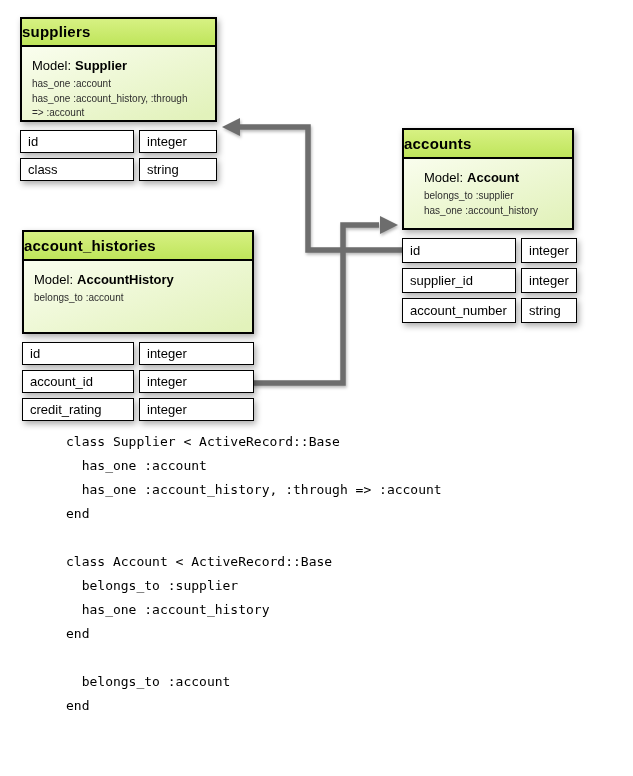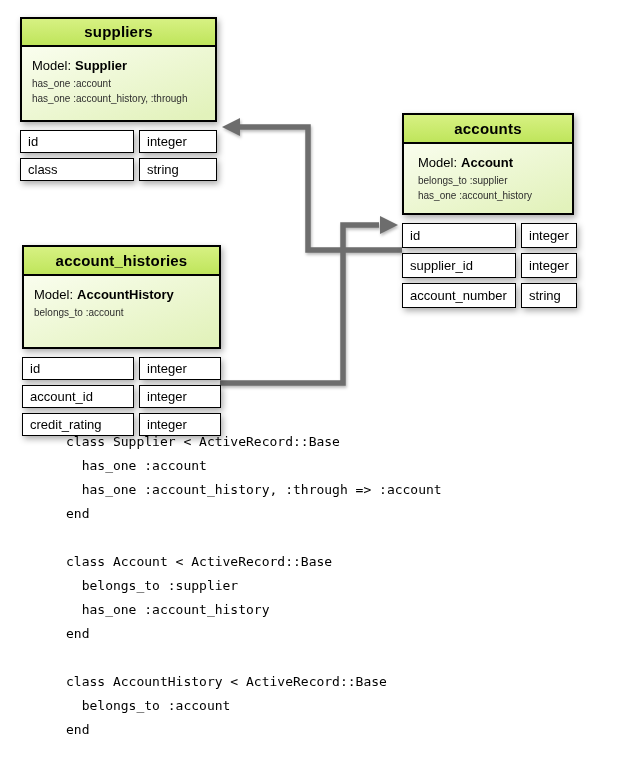--- a/index.html
+++ b/index.html
@@ -16,47 +16,47 @@
   .chead{fill:var(--connector,#6d6d6d);stroke:none}
 
   .tbl{position:absolute;filter:drop-shadow(2px 3px 3px rgba(0,0,0,0.33))}
   .tbl-top{
     border:2px solid #000;
     background:linear-gradient(160deg,var(--model-top,#fdfff6) 5%,var(--model-bottom,#e2f2bb) 95%);
   }
   .tbl-header{
     border-bottom:2px solid #000;
     background:linear-gradient(var(--green-top,#d7f183),var(--green-bottom,#bfe55b));
-    font-weight:bold;font-size:15px;text-align:center;color:#000;
+    font-weight:bold;font-size:15px;text-align:left;color:#000;
     letter-spacing:0.2px;
   }
   .tbl-model{box-sizing:border-box;overflow:hidden}
   .model-line{font-size:13px;color:#000;margin-bottom:4px}
   .model-label{margin-right:4px}
   .model-name{font-weight:bold}
   .assoc{font-size:10px;color:#2e2e2e;line-height:14.5px;white-space:pre}
 
   .tbl-rows{display:grid;gap:5px;margin-top:8px}
   .cell{
     border:1.5px solid #000;background:#fff;font-size:13px;color:#000;
     display:flex;align-items:center;padding:0 7px;box-sizing:border-box;
   }
   .t0{left:20px;top:17px;width:197px}
   .t0 .tbl-header{height:26px;line-height:26px}
   .t0 .tbl-model{height:73px;padding:11px 10px 16px}
   .t0 .tbl-rows{grid-template-columns:114px 1fr}
   .t0 .cell{height:23px}
 
-  .t1{left:402px;top:113px;width:172px}
+  .t1{left:402px;top:128px;width:172px}
   .t1 .tbl-header{height:27px;line-height:27px}
-  .t1 .tbl-model{height:69px;padding:11px 14px 0}
+  .t1 .tbl-model{height:69px;padding:11px 20px 0}
   .t1 .tbl-rows{grid-template-columns:114px 1fr}
   .t1 .cell{height:25px}
 
-  .t2{left:22px;top:245px;width:199px}
+  .t2{left:22px;top:230px;width:232px}
   .t2 .tbl-header{height:27px;line-height:27px}
   .t2 .tbl-model{height:71px;padding:11px 10px 9px}
   .t2 .tbl-rows{grid-template-columns:112px 1fr}
   .t2 .cell{height:23px}
 
   .code{
     position:absolute;left:66px;top:430px;color:#000;
     font-family:"DejaVu Sans Mono",monospace;font-size:13px;line-height:24px;
   }
   .code-block{margin-bottom:24px}
@@ -78,20 +78,21 @@
     </g>
   </svg>
 
   <div class="tbl t0">
     <div class="tbl-top">
       <div class="tbl-header">suppliers</div>
       <div class="tbl-model">
         <div class="model-line"><span class="model-label">Model:</span><span class="model-name">Supplier</span></div>
         <div class="assoc">has_one :account</div>
         <div class="assoc">has_one :account_history, :through</div>
+        <div class="assoc">=&gt; :account</div>
       </div>
     </div>
     <div class="tbl-rows">
       <div class="cell">id</div>
       <div class="cell">integer</div>
       <div class="cell">class</div>
       <div class="cell">string</div>
     </div>
   </div>
 
@@ -139,19 +140,18 @@
       <div class="code-line">  has_one :account_history, :through =&gt; :account</div>
       <div class="code-line">end</div>
     </div>
     <div class="code-block">
       <div class="code-line">class Account &lt; ActiveRecord::Base</div>
       <div class="code-line">  belongs_to :supplier</div>
       <div class="code-line">  has_one :account_history</div>
       <div class="code-line">end</div>
     </div>
     <div class="code-block">
-      <div class="code-line">class AccountHistory &lt; ActiveRecord::Base</div>
       <div class="code-line">  belongs_to :account</div>
       <div class="code-line">end</div>
     </div>
   </div>
 
 </div>
 
 </body></html>

